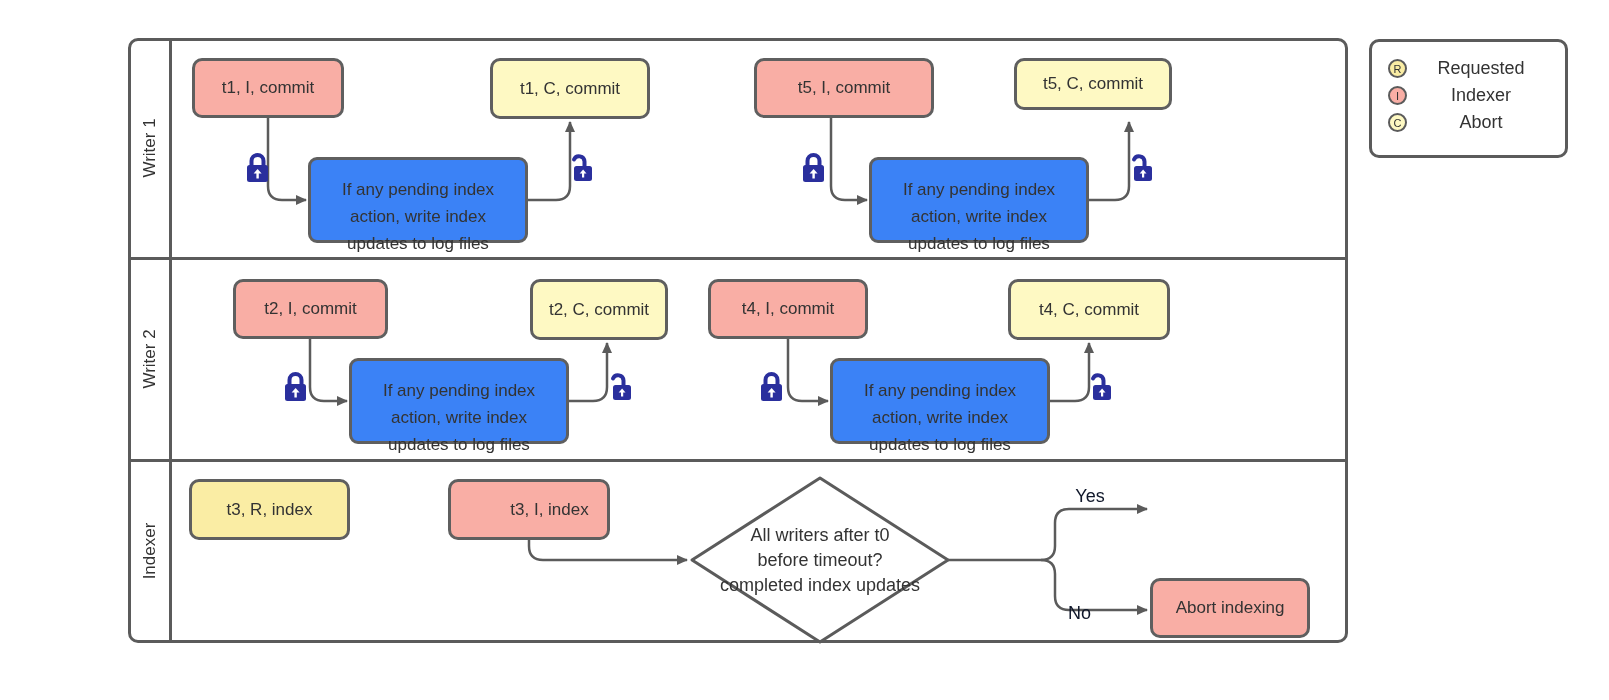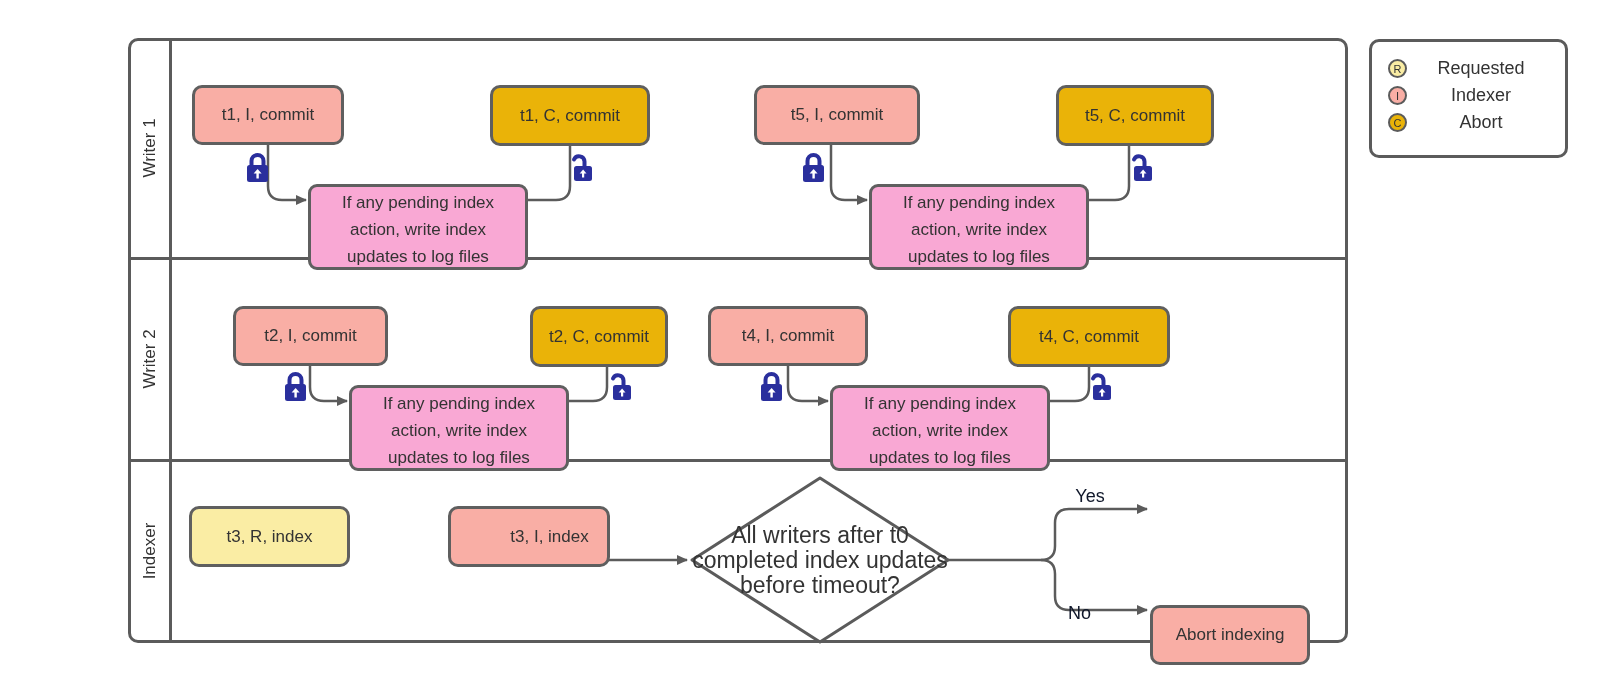--- a/index.html
+++ b/index.html
@@ -17,30 +17,30 @@
   .hline.h1{top:257px;}
   .hline.h2{top:459px;}
   .lane-label{
     position:absolute;transform:translate(-50%,-50%) rotate(-90deg);
     font-size:17px;white-space:nowrap;color:#333;
   }
   
   .node{
     position:absolute;box-sizing:border-box;border:3px solid #5f5f5f;border-radius:10px;
     display:flex;align-items:center;justify-content:center;
-    font-size:17px;text-align:center;color:#333;margin-top:27px;
+    font-size:17px;text-align:center;color:#333;
   }
   .inflight{background:#f9aea5;}
-  .commit{background:#eab308;}
+  .commit{background:#fef9c3;}
   .requested{background:#faeda4;}
-  .process{background:#f9a8d4;border-radius:9px;display:block;padding-top:2px;}
+  .process{background:#3b82f6;border-radius:9px;display:block;padding-top:16px;}
   .process span{display:block;line-height:27px;}
   .diamond-text{
     position:absolute;left:686px;top:523px;width:268px;text-align:center;
-    font-size:23px;line-height:25px;color:#333;
+    font-size:18px;line-height:25px;color:#333;
   }
   .diamond-text span{display:block;}
   .edge-label{position:absolute;font-size:18px;color:#0f172a;}
   
   .overlay{position:absolute;left:0;top:0;width:1609px;height:700px;}
   
   .legend{
     position:absolute;left:1369px;top:39px;width:199px;height:119px;
     border:3px solid #5b5b5b;border-radius:10px;box-sizing:border-box;
     background:#fff;padding:13px 10px 0 16px;
@@ -113,49 +113,49 @@
   <div class="lane-label" style="left:150px;top:359px;">Writer 2</div>
   <div class="lane-label" style="left:150px;top:551px;">Indexer</div>
 
   <div class="node inflight" style="left:192px;top:58px;width:152px;height:60px;">t1, I, commit</div>
   <div class="node process" style="left:308px;top:157px;width:220px;height:86px;">
     <span>If any pending index</span>
     <span>action, write index</span>
     <span>updates to log files</span>
   </div>
   <div class="node commit" style="left:490px;top:58px;width:160px;height:61px;">t1, C, commit</div>
-  <div class="node inflight" style="left:754px;top:58px;width:166px;height:60px;">t5, I, commit</div>
+  <div class="node inflight" style="left:754px;top:58px;width:180px;height:60px;">t5, I, commit</div>
   <div class="node process" style="left:869px;top:157px;width:220px;height:86px;">
     <span>If any pending index</span>
     <span>action, write index</span>
     <span>updates to log files</span>
   </div>
-  <div class="node commit" style="left:1056px;top:58px;width:158px;height:61px;">t5, C, commit</div>
+  <div class="node commit" style="left:1014px;top:58px;width:158px;height:52px;">t5, C, commit</div>
 
   <div class="node inflight" style="left:233px;top:279px;width:155px;height:60px;">t2, I, commit</div>
   <div class="node process" style="left:349px;top:358px;width:220px;height:86px;">
     <span>If any pending index</span>
     <span>action, write index</span>
     <span>updates to log files</span>
   </div>
   <div class="node commit" style="left:530px;top:279px;width:138px;height:61px;">t2, C, commit</div>
   <div class="node inflight" style="left:708px;top:279px;width:160px;height:60px;">t4, I, commit</div>
   <div class="node process" style="left:830px;top:358px;width:220px;height:86px;">
     <span>If any pending index</span>
     <span>action, write index</span>
     <span>updates to log files</span>
   </div>
   <div class="node commit" style="left:1008px;top:279px;width:162px;height:61px;">t4, C, commit</div>
 
   <div class="node requested" style="left:189px;top:479px;width:161px;height:61px;">t3, R, index</div>
   <div class="node inflight" style="left:448px;top:479px;width:162px;height:61px;padding-left:41px;">t3, I, index</div>
   <div class="diamond-text">
     <span>All writers after t0</span>
+    <span>before timeout?</span>
     <span>completed index updates</span>
-    <span>before timeout?</span>
   </div>
   <div class="edge-label" style="left:1068px;top:486px;width:44px;text-align:center;">Yes</div>
   <div class="edge-label" style="left:1068px;top:603px;width:38px;text-align:left;">No</div>
   <div class="node inflight" style="left:1150px;top:578px;width:160px;height:60px;">Abort indexing</div>
 
   <div class="legend">
     <div class="legend-row">
       <div class="legend-dot requested">R</div>
       <div class="legend-lbl">Requested</div>
     </div>

